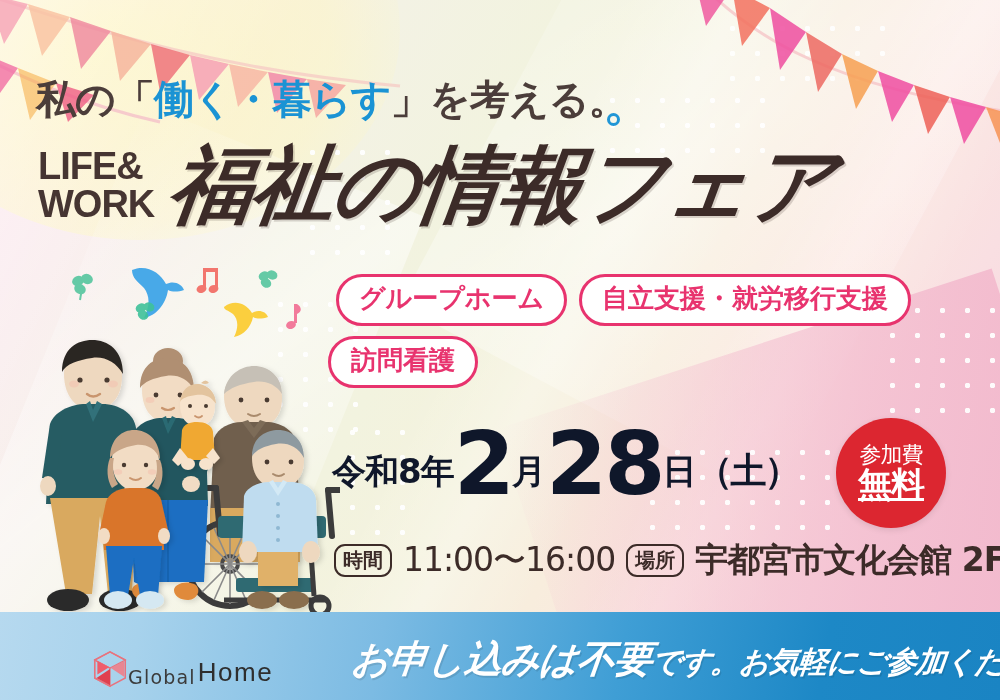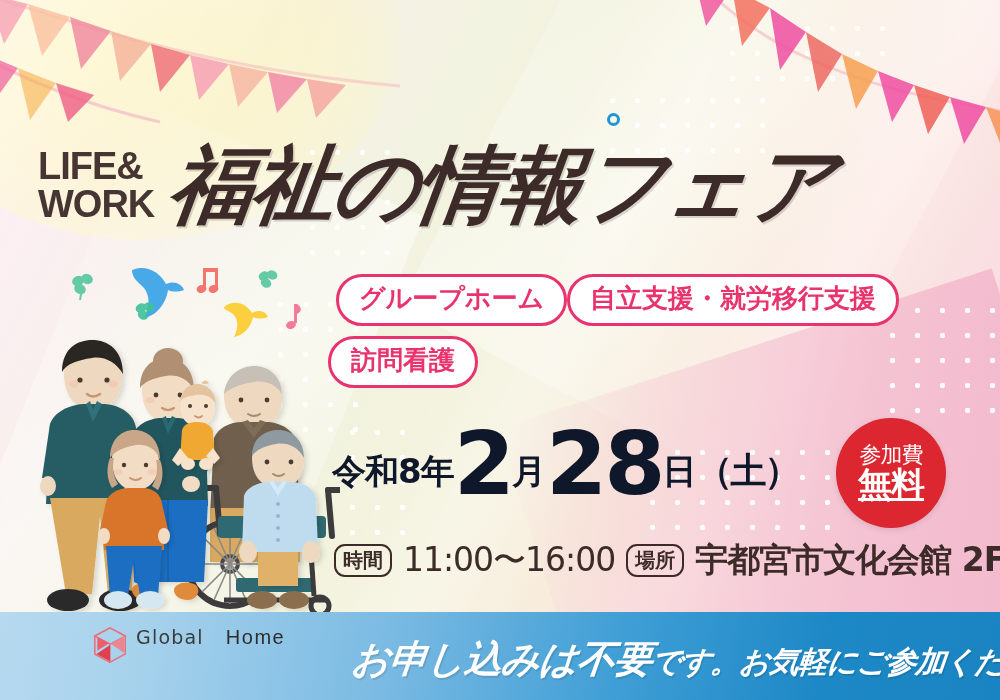--- a/index.html
+++ b/index.html
@@ -119,21 +119,21 @@
     text-shadow:2px 2px 0 rgba(60,43,40,.18);
     font-family:"DejaVu Sans","Liberation Sans",sans-serif;
     white-space:nowrap;
   }
 
   
   .pills {
     position:absolute; left:336px; top:274px;
     width:656px;
   }
-  .pill-row { display:flex; gap:0; margin-bottom:10px; }
+  .pill-row { display:flex; gap:12px; margin-bottom:10px; }
   .pill-row.r2 { margin-left:-8px; }
   .pill {
     background:#ffffff;
     border:3px solid #e8336e;
     border-radius:999px;
     color:#e8336e;
     font-weight:700;
     font-size:26px;
     padding:7px 20px 9px;
     white-space:nowrap;
@@ -187,30 +187,30 @@
   .infoval.jp { font-weight:900; }
 
   
   .bottombar {
     position:absolute; left:0; top:612px;
     width:1000px; height:88px;
     background:linear-gradient(100deg,#b6d9ef 0%, #a7d2ec 14%, #7cbbe3 38%, #3f9ed5 62%, #1d88c6 82%, #1a84c3 100%);
     display:flex; align-items:center;
   }
   .logo {
-    position:absolute; left:92px; top:14px;
-    display:flex; align-items:flex-start; gap:8px;
+    position:absolute; left:92px; top:38px;
+    display:flex; align-items:flex-end; 
   }
   .logo-mark { width:36px; height:38px; }
   .logo-global {
     font-size:19px; color:#3b3b3b; letter-spacing:1.2px;
     font-family:"DejaVu Sans","Liberation Sans",sans-serif;
   }
   .logo-home {
-    font-size:20px; color:#2e2e2e; letter-spacing:1.5px; margin-left:14px;
+    font-size:26px; color:#2e2e2e; letter-spacing:1.5px; margin-left:2px;
     font-family:"Liberation Sans","DejaVu Sans",sans-serif;
   }
   .bottom-msg {
     position:absolute; left:352px; top:22px;
     color:#ffffff;
     font-family:"DejaVu Sans","Liberation Sans",sans-serif;
     font-weight:900;
     font-style:italic;
     white-space:nowrap;
     transform:skewX(-6deg);
@@ -282,20 +282,23 @@
       <polygon points="160,38 196,62 170,100" fill="#ef4fa0"></polygon>
       <polygon points="196,62 232,84 208,122" fill="#ee6a62"></polygon>
       <polygon points="232,84 268,101 246,139" fill="#f7a052"></polygon>
       <polygon points="268,101 304,115 282,152" fill="#f04ea2"></polygon>
       <polygon points="304,115 340,127 318,164" fill="#ee6158"></polygon>
       <polygon points="340,127 376,137 354,174" fill="#f04ea2"></polygon>
       <polygon points="376,137 400,144 392,178" fill="#f79455"></polygon>
     </g>
   </svg>
 
+  <div class="catchcopy">
+    <span>私の「</span><span class="hl">働く・暮らす</span><span>」を考える。</span>
+  </div>
 
   <div class="titleblock">
     <div class="lifework">
       <div>LIFE&amp;</div>
       <div>WORK</div>
     </div>
     <div class="maintitle">福祉の情報フェア</div>
   </div>
 
   <svg class="decor d-clover-1" width="30" height="30" viewBox="0 0 30 30">

